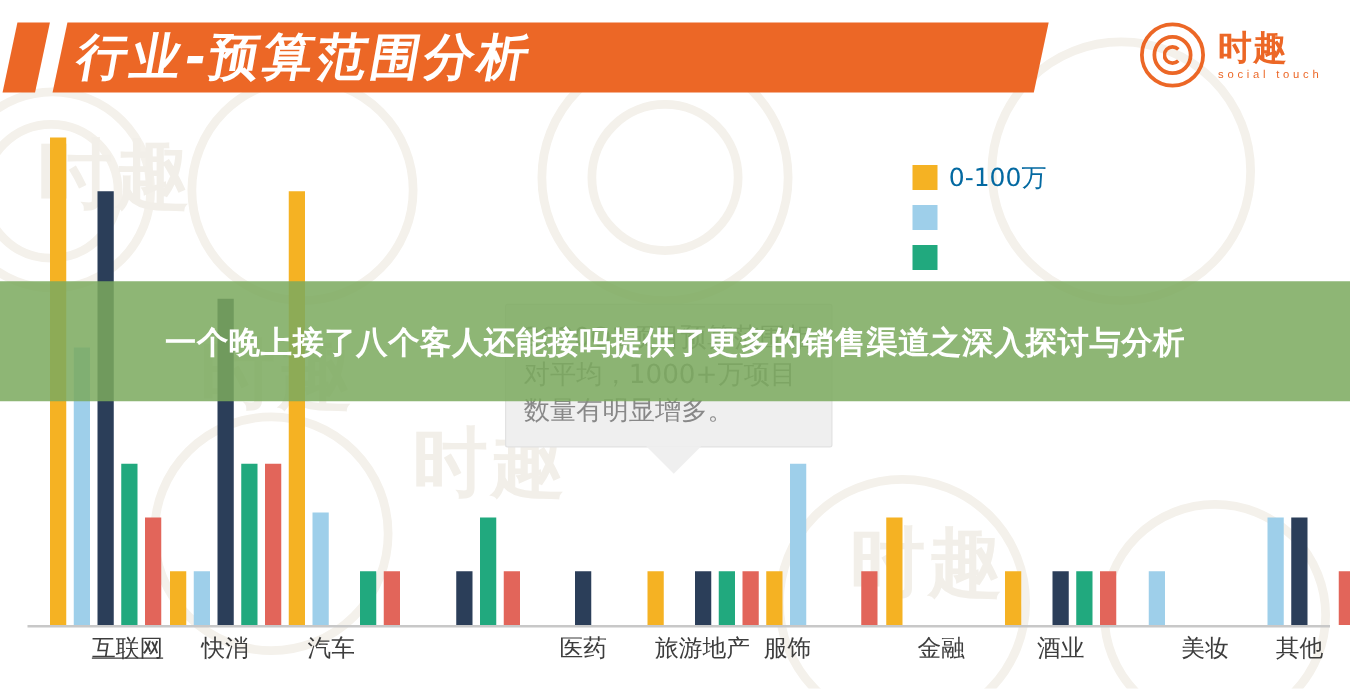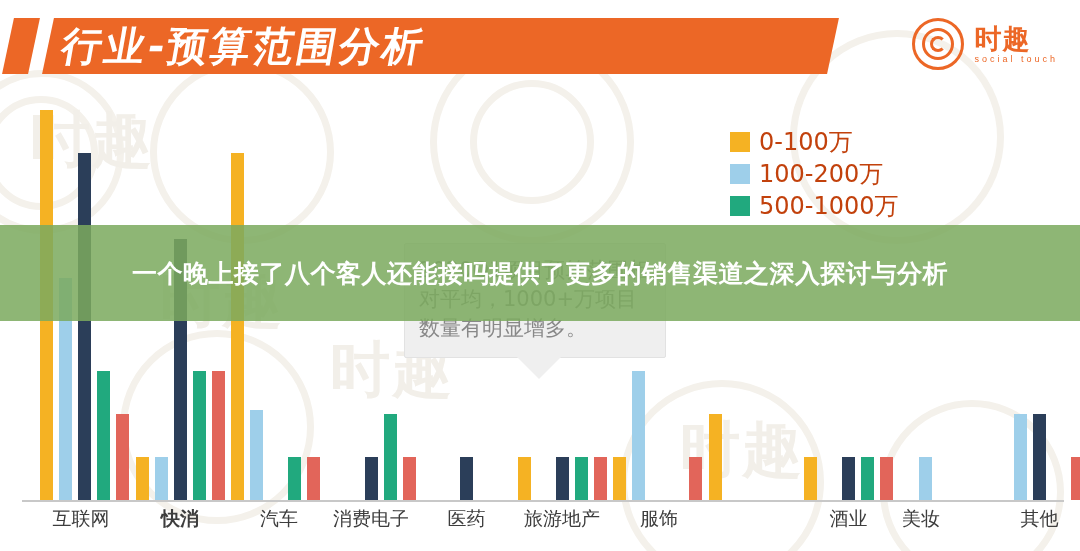--- a/index.html
+++ b/index.html
@@ -123,22 +123,22 @@
     width: 330px;
     z-index: 6;
     display: flex;
     flex-wrap: wrap;
   }
   .legend-item {
     display: flex;
     align-items: center;
     width: 193px;
     height: 32px;
-    font-size: 24px;
-    color: #c2410c;
+    font-size: 20px;
+    color: #0369a1;
     font-family: "DejaVu Sans", "Liberation Sans", sans-serif;
   }
   .legend-swatch {
     width: 20px; height: 20px;
     margin-right: 9px;
     flex: 0 0 auto;
   }
   .legend-label { white-space: nowrap; font-weight: 500; }
 
   
@@ -267,25 +267,23 @@
     </div>
   </div>
 
   <div id="legend">
       <div class="legend-item">
         <span class="legend-swatch" style="background: rgb(245, 178, 35);"></span>
         <span class="legend-label">0-100万</span>
       </div>
       <div class="legend-item">
         <span class="legend-swatch" style="background: rgb(158, 207, 234);"></span>
-        <span class="legend-label">100-200万</span>
       </div>
       <div class="legend-item">
         <span class="legend-swatch" style="background: rgb(33, 169, 126);"></span>
-        <span class="legend-label">500-1000万</span>
       </div>
     </div>
 
   <div id="plot">
       <div class="bar" title="互联网 / 0-100万" style="left: 40px; height: 390px; background: rgb(245, 178, 35);"></div>
       <div class="bar" title="互联网 / 100-200万" style="left: 59px; height: 222px; background: rgb(158, 207, 234);"></div>
       <div class="bar" title="互联网 / 200-500万" style="left: 78px; height: 347px; background: rgb(43, 62, 89);"></div>
       <div class="bar" title="互联网 / 500-1000万" style="left: 97px; height: 129px; background: rgb(33, 169, 126);"></div>
       <div class="bar" title="互联网 / 1000+万" style="left: 116px; height: 86px; background: rgb(226, 101, 90);"></div>
       <div class="bar" title="快消 / 0-100万" style="left: 135.5px; height: 43px; background: rgb(245, 178, 35);"></div>
@@ -313,29 +311,29 @@
       <div class="bar" title="酒业 / 200-500万" style="left: 842px; height: 43px; background: rgb(43, 62, 89);"></div>
       <div class="bar" title="酒业 / 500-1000万" style="left: 861px; height: 43px; background: rgb(33, 169, 126);"></div>
       <div class="bar" title="酒业 / 1000+万" style="left: 880px; height: 43px; background: rgb(226, 101, 90);"></div>
       <div class="bar" title="美妆 / 100-200万" style="left: 918.5px; height: 43px; background: rgb(158, 207, 234);"></div>
       <div class="bar" title="其他 / 100-200万" style="left: 1014px; height: 86px; background: rgb(158, 207, 234);"></div>
       <div class="bar" title="其他 / 200-500万" style="left: 1033px; height: 86px; background: rgb(43, 62, 89);"></div>
       <div class="bar" title="其他 / 1000+万" style="left: 1071px; height: 43px; background: rgb(226, 101, 90);"></div>
     </div>
   <div id="axis-line"></div>
   <div id="xlabels">
-      <div class="xlabel" style="left: 21px; width: 120px;">互联网</div>
-      <div class="xlabel" style="left: 120px; width: 120px; font-weight: bold;">快消</div>
-      <div class="xlabel" style="left: 219px; width: 120px;">汽车</div>
-      <div class="xlabel" style="left: 311px; width: 120px;">消费电子</div>
+      <div class="xlabel" style="left: 42px; width: 120px; text-decoration: underline;">互联网</div>
+      <div class="xlabel" style="left: 120px; width: 120px;">快消</div>
+      <div class="xlabel" style="left: 205px; width: 120px;">汽车</div>
       <div class="xlabel" style="left: 502px; width: 120px;">旅游地产</div>
       <div class="xlabel" style="left: 406.5px; width: 120px;">医药</div>
-      <div class="xlabel" style="left: 599px; width: 120px;">服饰</div>
+      <div class="xlabel" style="left: 570px; width: 120px;">服饰</div>
+      <div class="xlabel" style="left: 693px; width: 120px;">金融</div>
       <div class="xlabel" style="left: 788.5px; width: 120px;">酒业</div>
-      <div class="xlabel" style="left: 861px; width: 120px;">美妆</div>
+      <div class="xlabel" style="left: 904px; width: 120px;">美妆</div>
       <div class="xlabel" style="left: 979.5px; width: 120px;">其他</div>
     </div>
 
   <div id="callout">
     <div id="callout-text">2020Q1项目预算范围相对平均，1000+万项目数量有明显增多。</div>
     <div id="callout-arrow"></div>
   </div>
 
   <div id="overlay-band">
     <div id="overlay-text">一个晚上接了八个客人还能接吗提供了更多的销售渠道之深入探讨与分析</div>

